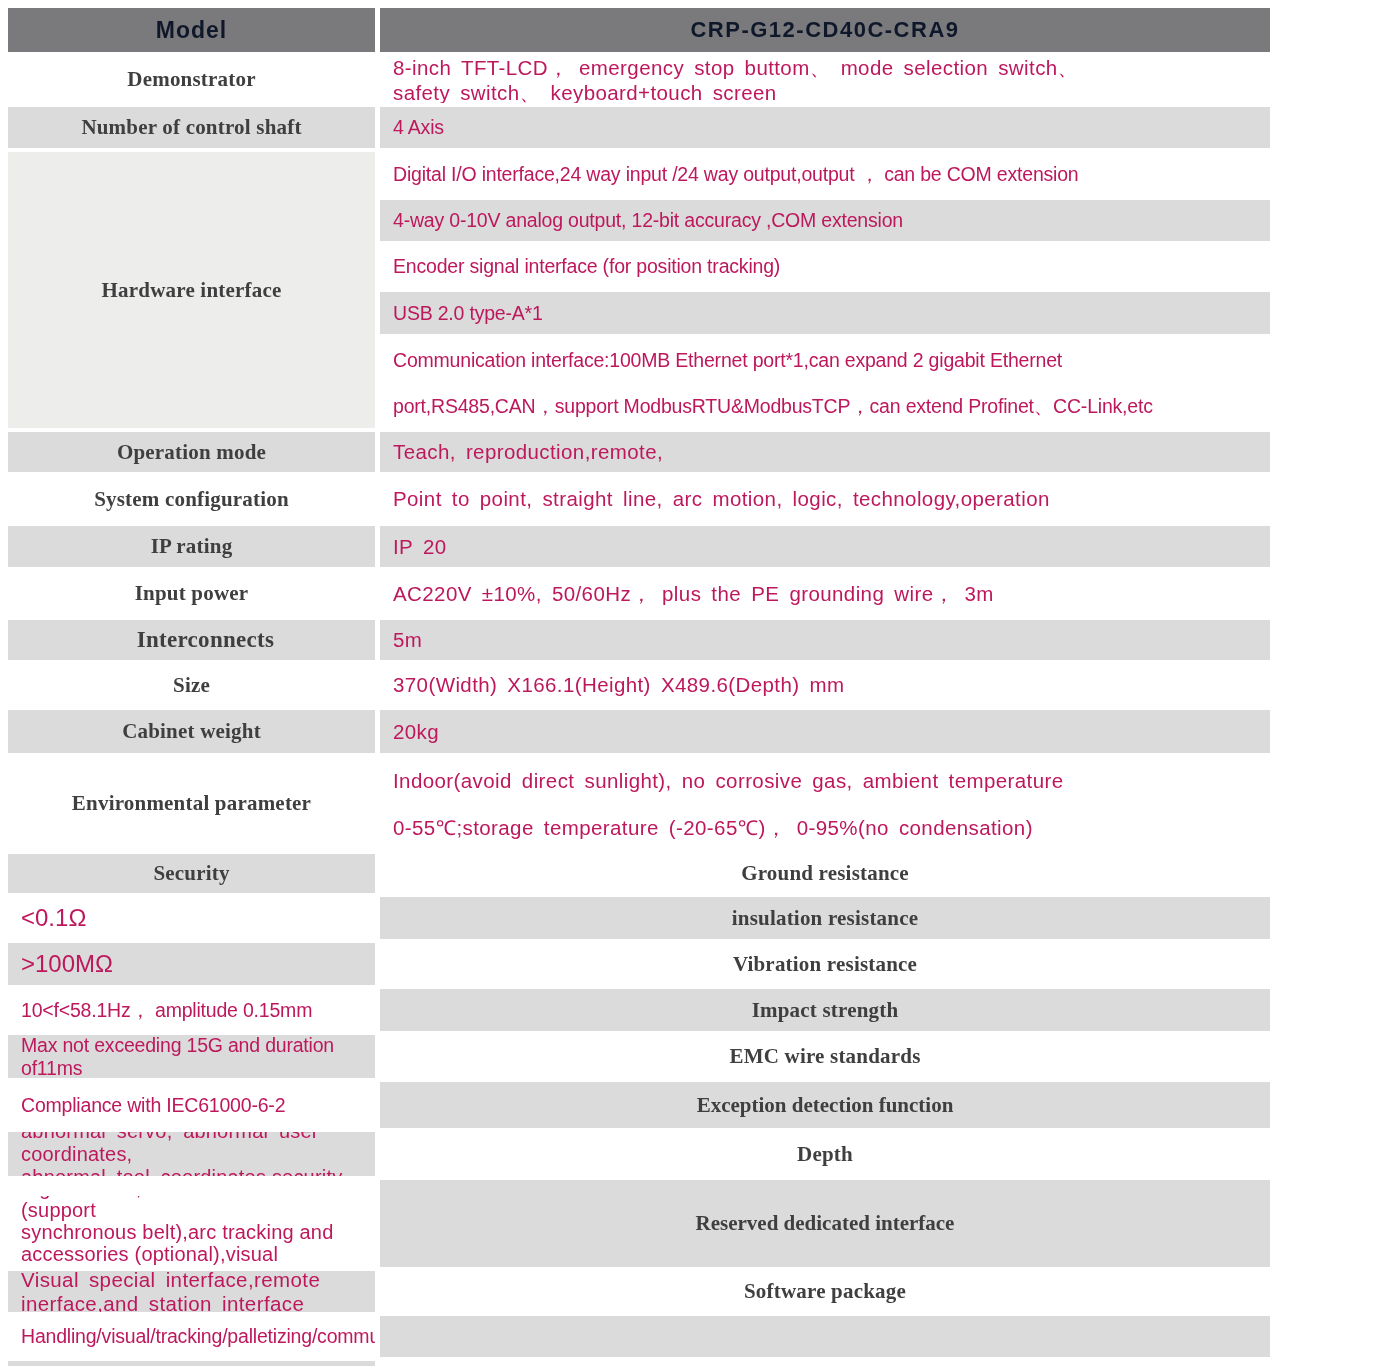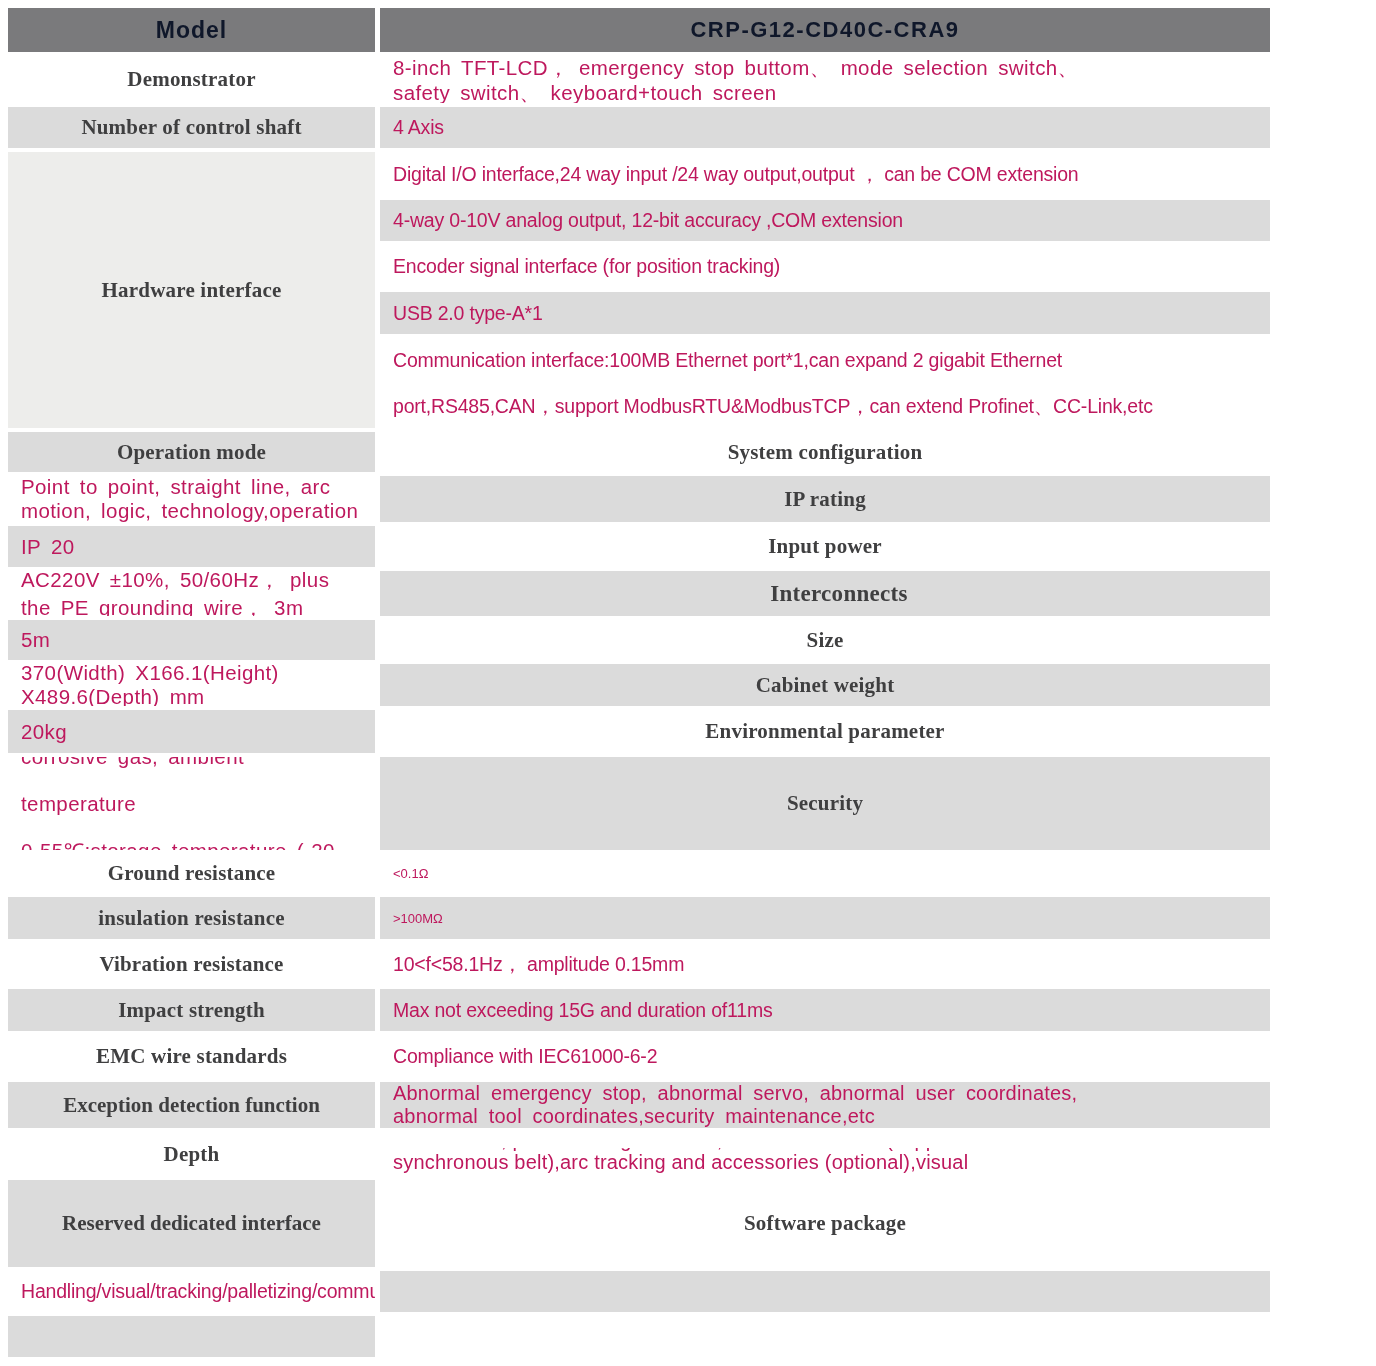--- a/index.html
+++ b/index.html
@@ -36,21 +36,21 @@
   .col2{grid-column:2;}
   .hw-label{grid-row:4 / span 5;grid-column:1;}
   
   .value{
     justify-content:flex-start;text-align:left;
     color:#be185d;font-size:20px;padding:0 14px 0 13px;
     white-space:pre-line;
   }
   .v-wide{font-size:20.5px;word-spacing:4px;letter-spacing:0.4px;}
   .v-cond{font-size:19.5px;letter-spacing:-0.2px;}
-  .v-small{font-size:13px;}
+  .v-small{font-size:24px;}
   .lh-tight{line-height:25px;}
   .lh-wide{line-height:46px;}
   .lh-env{line-height:47px;}
   .lh-exc{line-height:23px;word-spacing:5px;letter-spacing:0.2px;}
   .lh-other{line-height:22px;letter-spacing:0.2px;margin-top:16px;}
   .strip{grid-column:auto;}
 </style>
 </head>
 <body>
 
@@ -68,20 +68,21 @@
 
   <div class="cell hwbg label hw-label">Hardware interface</div>
   <div class="cell w value v-cond col2">Digital I/O interface,24 way input /24 way output,output ， can be COM extension</div>
   <div class="cell g value v-cond col2">4-way 0-10V analog output, 12-bit accuracy ,COM extension</div>
   <div class="cell w value v-cond col2">Encoder signal interface (for position tracking)</div>
   <div class="cell g value v-cond col2">USB 2.0 type-A*1</div>
   <div class="cell w value v-cond lh-wide col2">Communication interface:100MB Ethernet port*1,can expand 2 gigabit Ethernet
 port,RS485,CAN，support ModbusRTU&amp;ModbusTCP，can extend Profinet、CC-Link,etc</div>
 
   <div class="cell g label">Operation mode</div>
+  <div class="cell g value v-wide">Teach, reproduction,remote,</div>
 
   <div class="cell w label">System configuration</div>
   <div class="cell w value v-wide">Point to point, straight line, arc motion, logic, technology,operation</div>
 
   <div class="cell g label">IP rating</div>
   <div class="cell g value v-wide">IP 20</div>
 
   <div class="cell w label">Input power</div>
   <div class="cell w value v-wide">AC220V ±10%, 50/60Hz， plus the PE grounding wire， 3m</div>
 
@@ -118,20 +119,21 @@
   <div class="cell g label tight">Exception detection function</div>
   <div class="cell g value lh-exc">Abnormal emergency stop, abnormal servo, abnormal user coordinates,
 abnormal tool coordinates,security maintenance,etc</div>
 
   <div class="cell w label">Depth</div>
   <div class="cell w value lh-other">Built-in PLC, power off regeneration,encoder interface (support
 synchronous belt),arc tracking and accessories (optional),visual
 software (optional), laser tracking software (optional), etc.</div>
 
   <div class="cell g label tight">Reserved dedicated interface</div>
+  <div class="cell g value v-wide">Visual special interface,remote inerface,and station interface</div>
 
   <div class="cell w label">Software package</div>
   <div class="cell w value v-cond">Handling/visual/tracking/palletizing/communication,etc</div>
 
   <div class="cell g strip"></div>
   <div class="cell g strip"></div>
 
 </div>
 
 </body></html>

